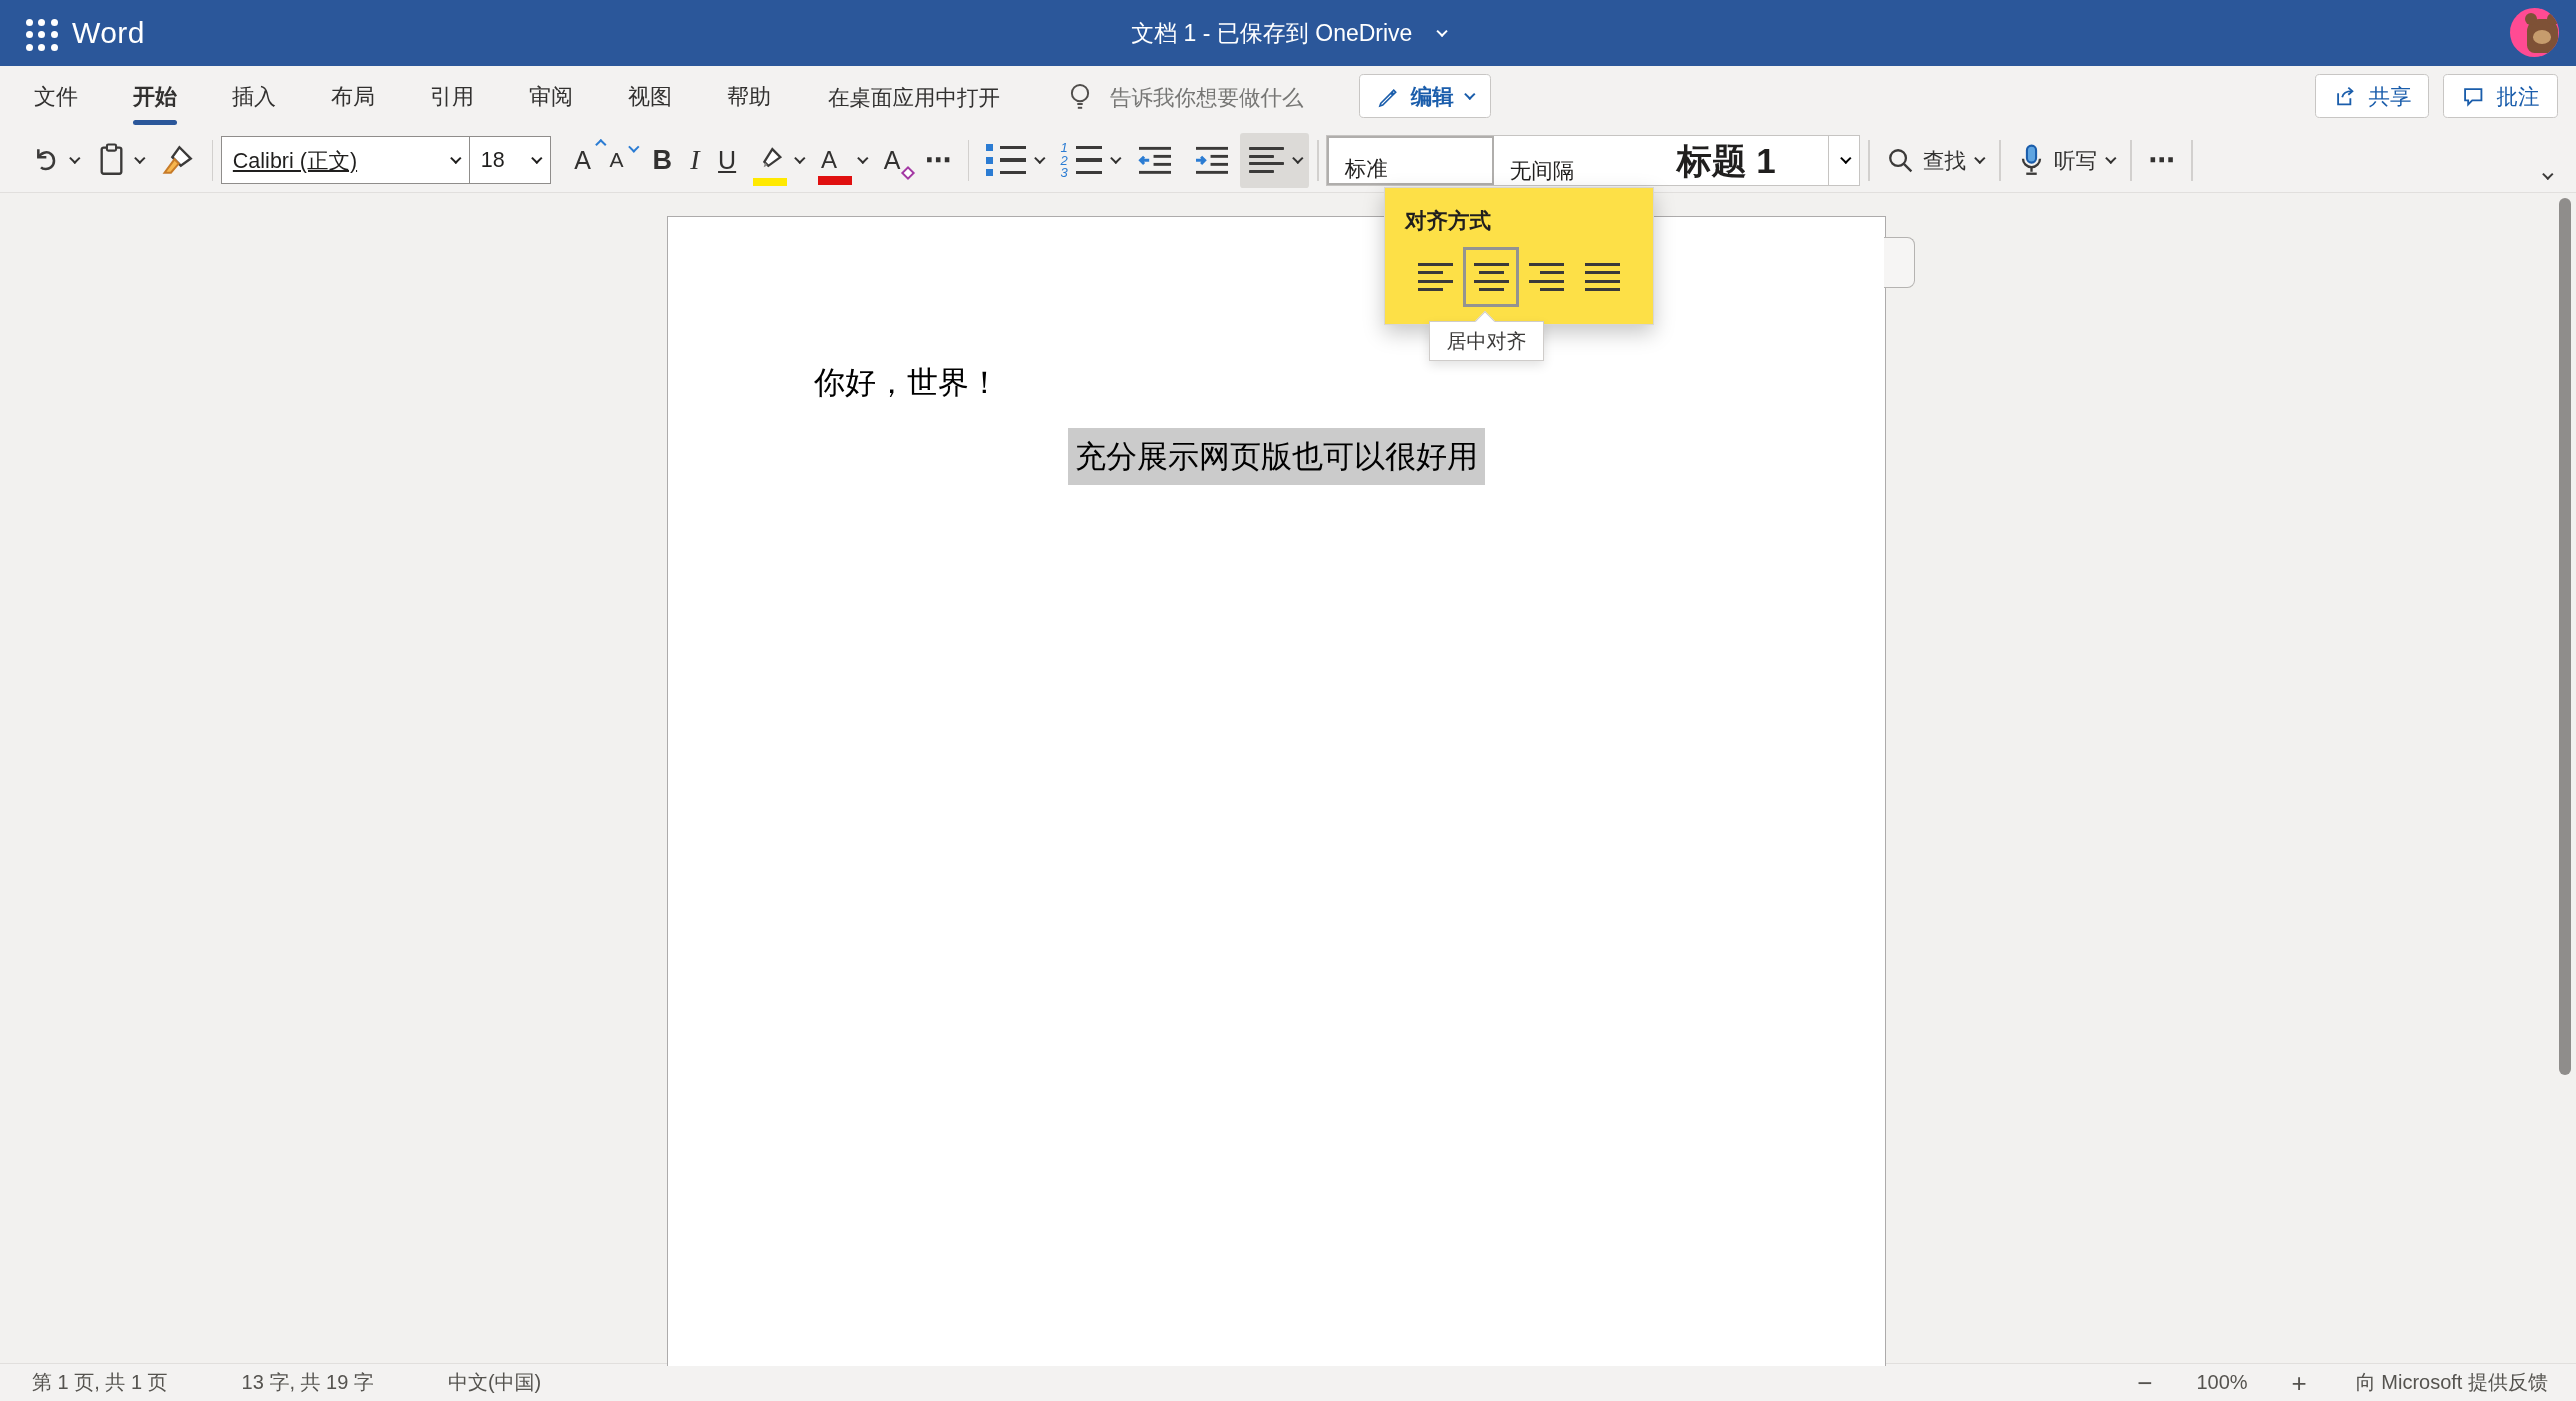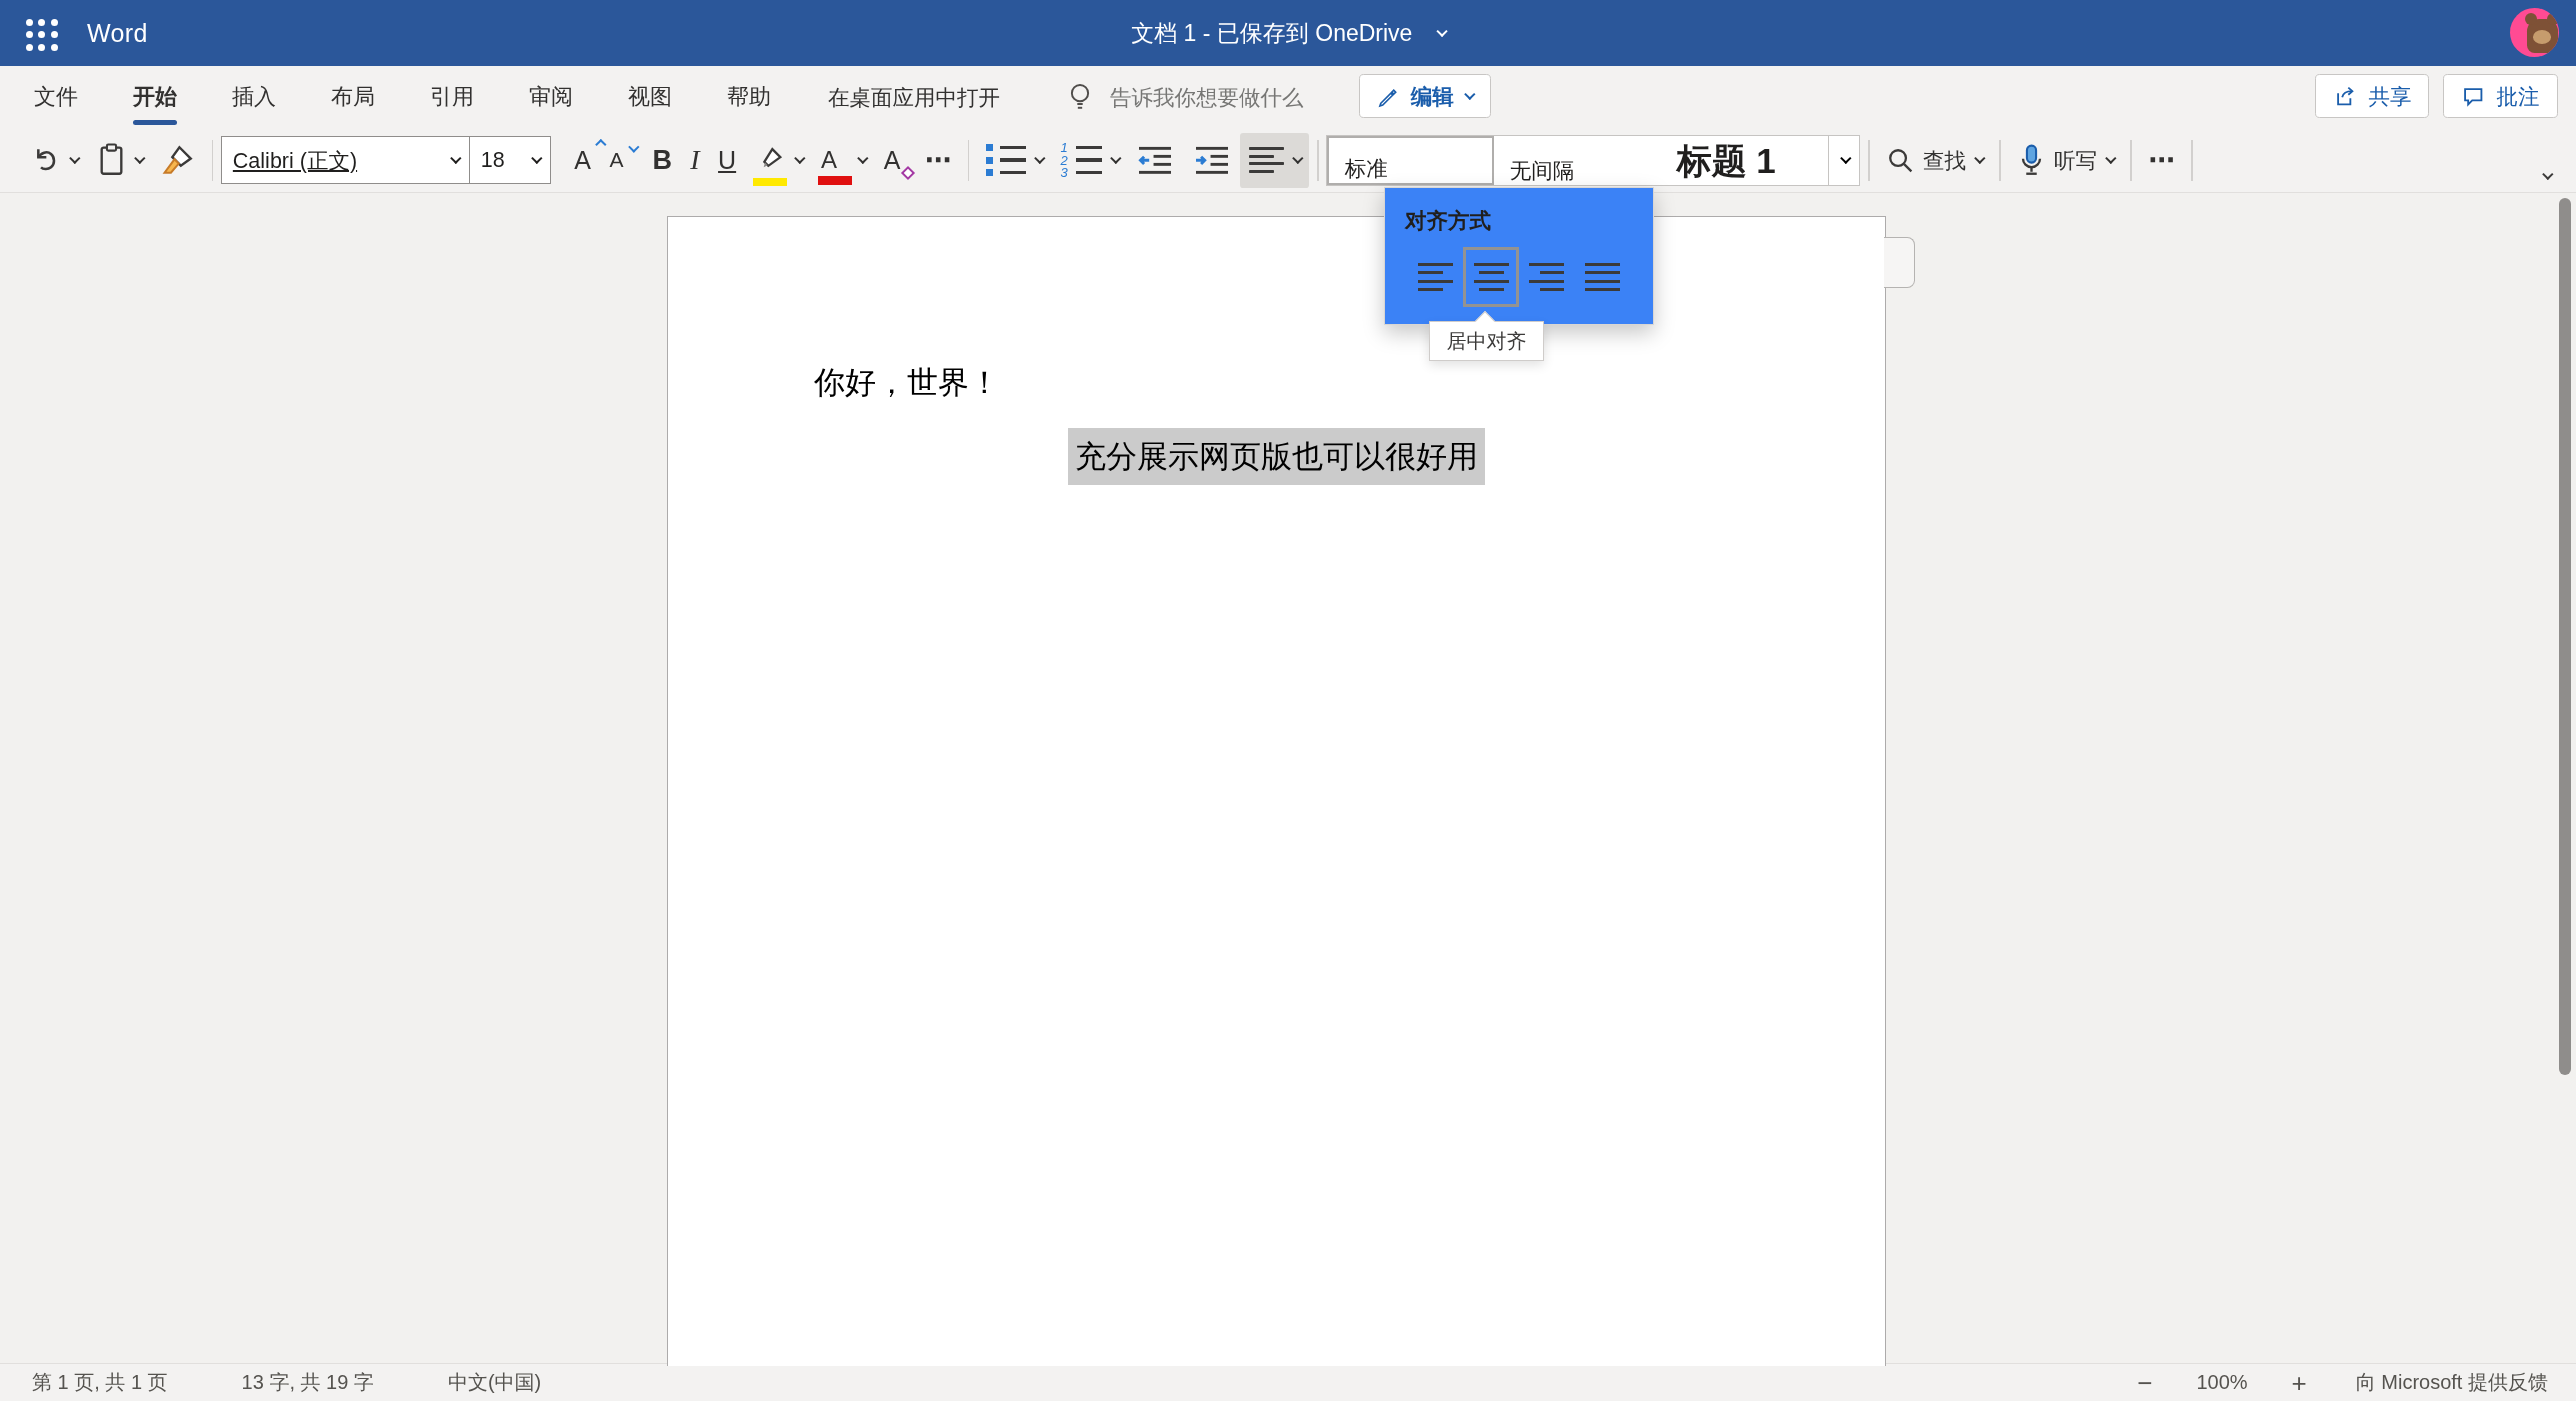--- a/index.html
+++ b/index.html
@@ -3,21 +3,21 @@
 <meta charset="utf-8">
 <style>
   * { margin:0; padding:0; box-sizing:border-box; }
   html,body { width:2576px; height:1401px; overflow:hidden;
     font-family:"Liberation Sans","DejaVu Sans",sans-serif; background:#f3f2f1; }
 
   
   .titlebar { position:relative; height:66px; background:#2b579a; display:flex; align-items:center; color:#fff; }
   .waffle { width:34px; height:34px; margin-left:23px; display:grid; grid-template-columns:repeat(3,1fr); gap:5.4px; padding:3.1px; cursor:pointer; }
   .waffle i { width:7px; height:7px; border-radius:50%; background:#fff; }
-  .app-name { font-size:25px; margin-left:30px; letter-spacing:0.4px; }
+  .app-name { font-size:30px; margin-left:15px; letter-spacing:0.4px; }
   .doc-title { position:absolute; left:50%; transform:translateX(-50%); font-size:23px; display:flex; align-items:center; gap:24px; }
   .chev { display:inline-block; width:10.7px; height:10.7px; border-right:2.3px solid currentColor; border-bottom:2.3px solid currentColor; transform:rotate(45deg) translateY(-2.3px); }
   .chev.small { width:8.4px; height:8.4px; }
   .avatar { position:absolute; right:17px; top:8.4px; width:49px; height:49px; border-radius:50%; background:#ff4b93; overflow:hidden; cursor:pointer; }
   .bear { position:absolute; right:1.5px; top:10.7px; width:31px; height:34px; background:#7e5136; border-radius:12.3px 12.3px 7.7px 7.7px; }
   .bear:before, .bear:after { content:""; position:absolute; top:-6.1px; width:12.3px; height:12.3px; border-radius:50%; background:#7e5136; }
   .bear:before { left:-1.5px; } .bear:after { right:-1.5px; }
   .bear i { position:absolute; left:6.1px; top:10.7px; width:18.4px; height:14px; background:#c69c6d; border-radius:50%; }
 
   
@@ -72,21 +72,21 @@
   .page p { font-size:31px; color:#000; line-height:1.45; margin-bottom:29px; }
   .p-center { text-align:center; }
   .sel-text { background:#cbcbcb; padding:11px 7px; }
   .page-tab { position:absolute; left:1884px; top:44px; width:31px; height:51px; background:#f6f5f4; border:1.5px solid #b5b3b1; border-left:none; border-radius:0 7.7px 7.7px 0; cursor:pointer; }
 
   
   .vscroll { position:absolute; right:3.1px; top:1.5px; width:14px; height:1167px; }
   .vthumb { position:absolute; left:0; top:3.1px; width:12.3px; height:877px; background:#8f8d8b; border-radius:6.1px; cursor:grab; }
 
   
-  .dropdown { position:absolute; left:1384px; top:187px; width:270px; height:138px; background:#3b82f6; border:0.8px solid #d8d6d4; box-shadow:0 7.7px 20px rgba(0,0,0,.22); z-index:50; }
+  .dropdown { position:absolute; left:1384px; top:187px; width:270px; height:138px; background:#fde047; border:0.8px solid #d8d6d4; box-shadow:0 7.7px 20px rgba(0,0,0,.22); z-index:50; }
   .dd-title { font-size:21.5px; font-weight:bold; color:#201f1e; padding:18.4px 0 0 20px; }
   .dd-row { display:flex; align-items:center; justify-content:space-between; padding:0 23px; height:83px; }
   .align-opt { width:60px; height:60px; display:flex; align-items:center; justify-content:center; cursor:pointer; }
   .align-opt.sel { border:3.1px solid #949391; }
   .ag { display:flex; flex-direction:column; gap:5.4px; width:35px; }
   .ag i { height:3.1px; background:#3b3a39; }
   .ag.left i:nth-child(2), .ag.left i:nth-child(4) { width:70%; }
   .ag.center i:nth-child(2), .ag.center i:nth-child(4) { width:70%; margin:0 auto; }
   .ag.right i:nth-child(2), .ag.right i:nth-child(4) { width:70%; margin-left:auto; }
 

